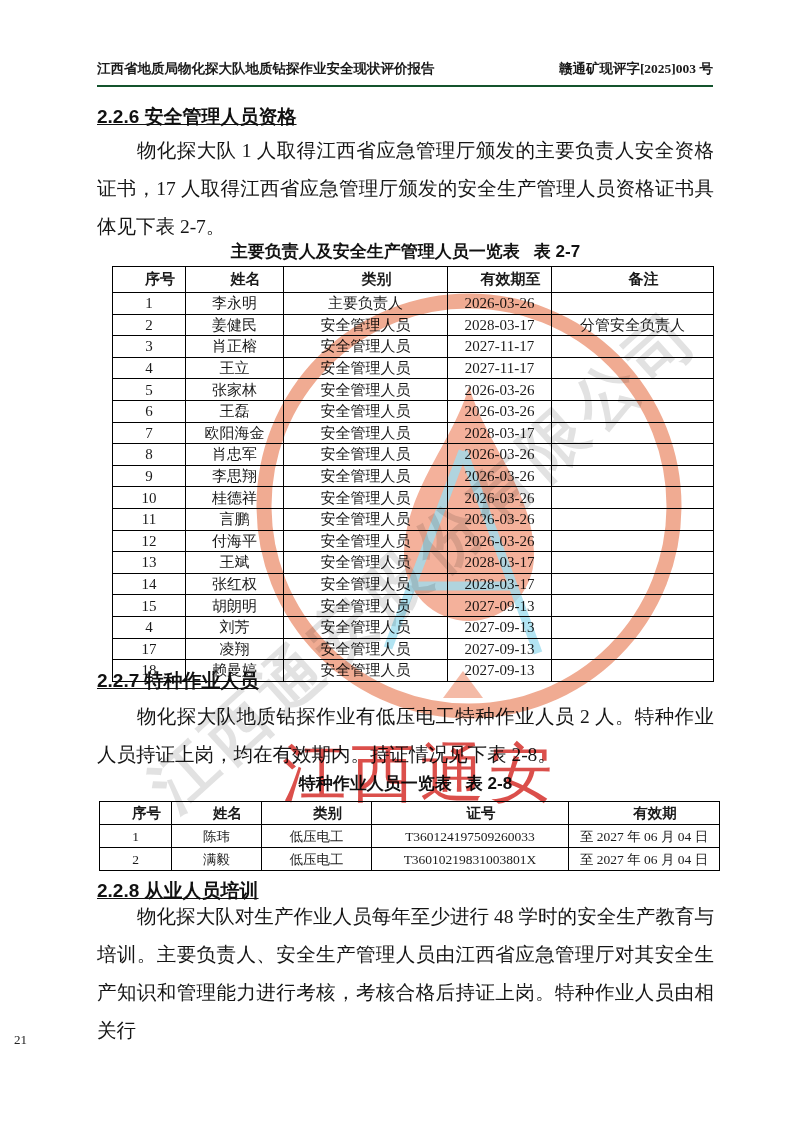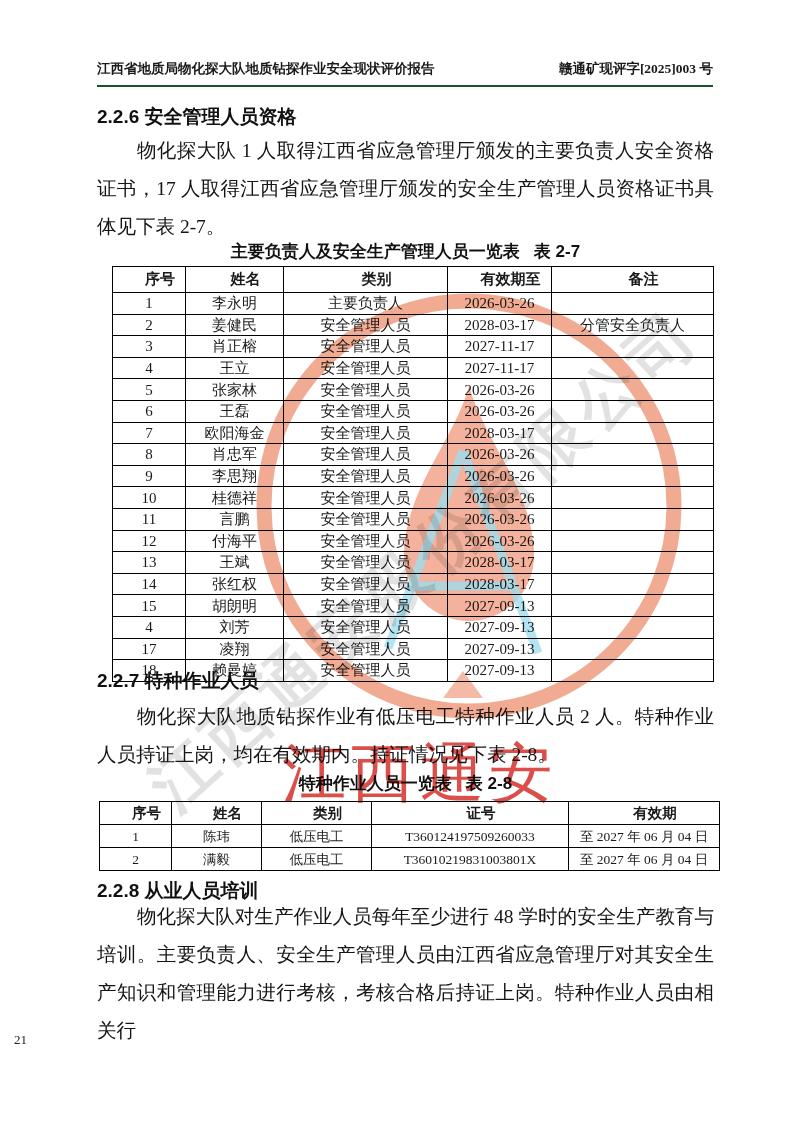--- a/index.html
+++ b/index.html
@@ -11,21 +11,21 @@
   .doc-header{
     position:absolute;left:97px;top:60px;width:616px;
     display:flex;justify-content:space-between;align-items:flex-end;
     font-size:13.5px;font-weight:bold;padding-bottom:7px;
     border-bottom:2px solid #14532d;
   }
   
   .sec-heading{
     position:absolute;left:97px;width:617px;
     font-family:"Liberation Sans","DejaVu Sans",sans-serif;
-    font-size:19px;font-weight:bold;color:#111;
+    font-size:19px;font-weight:bold;color:#111;text-decoration:underline;
   }
   .body-par{
     position:absolute;left:97px;width:617px;
     font-size:19.5px;line-height:38px;text-align:justify;text-indent:2.05em;
     color:#151515;
   }
   .tbl-caption{
     position:absolute;left:97px;width:617px;text-align:center;
     font-family:"Liberation Sans","DejaVu Sans",sans-serif;
     font-size:17px;font-weight:bold;color:#111;

